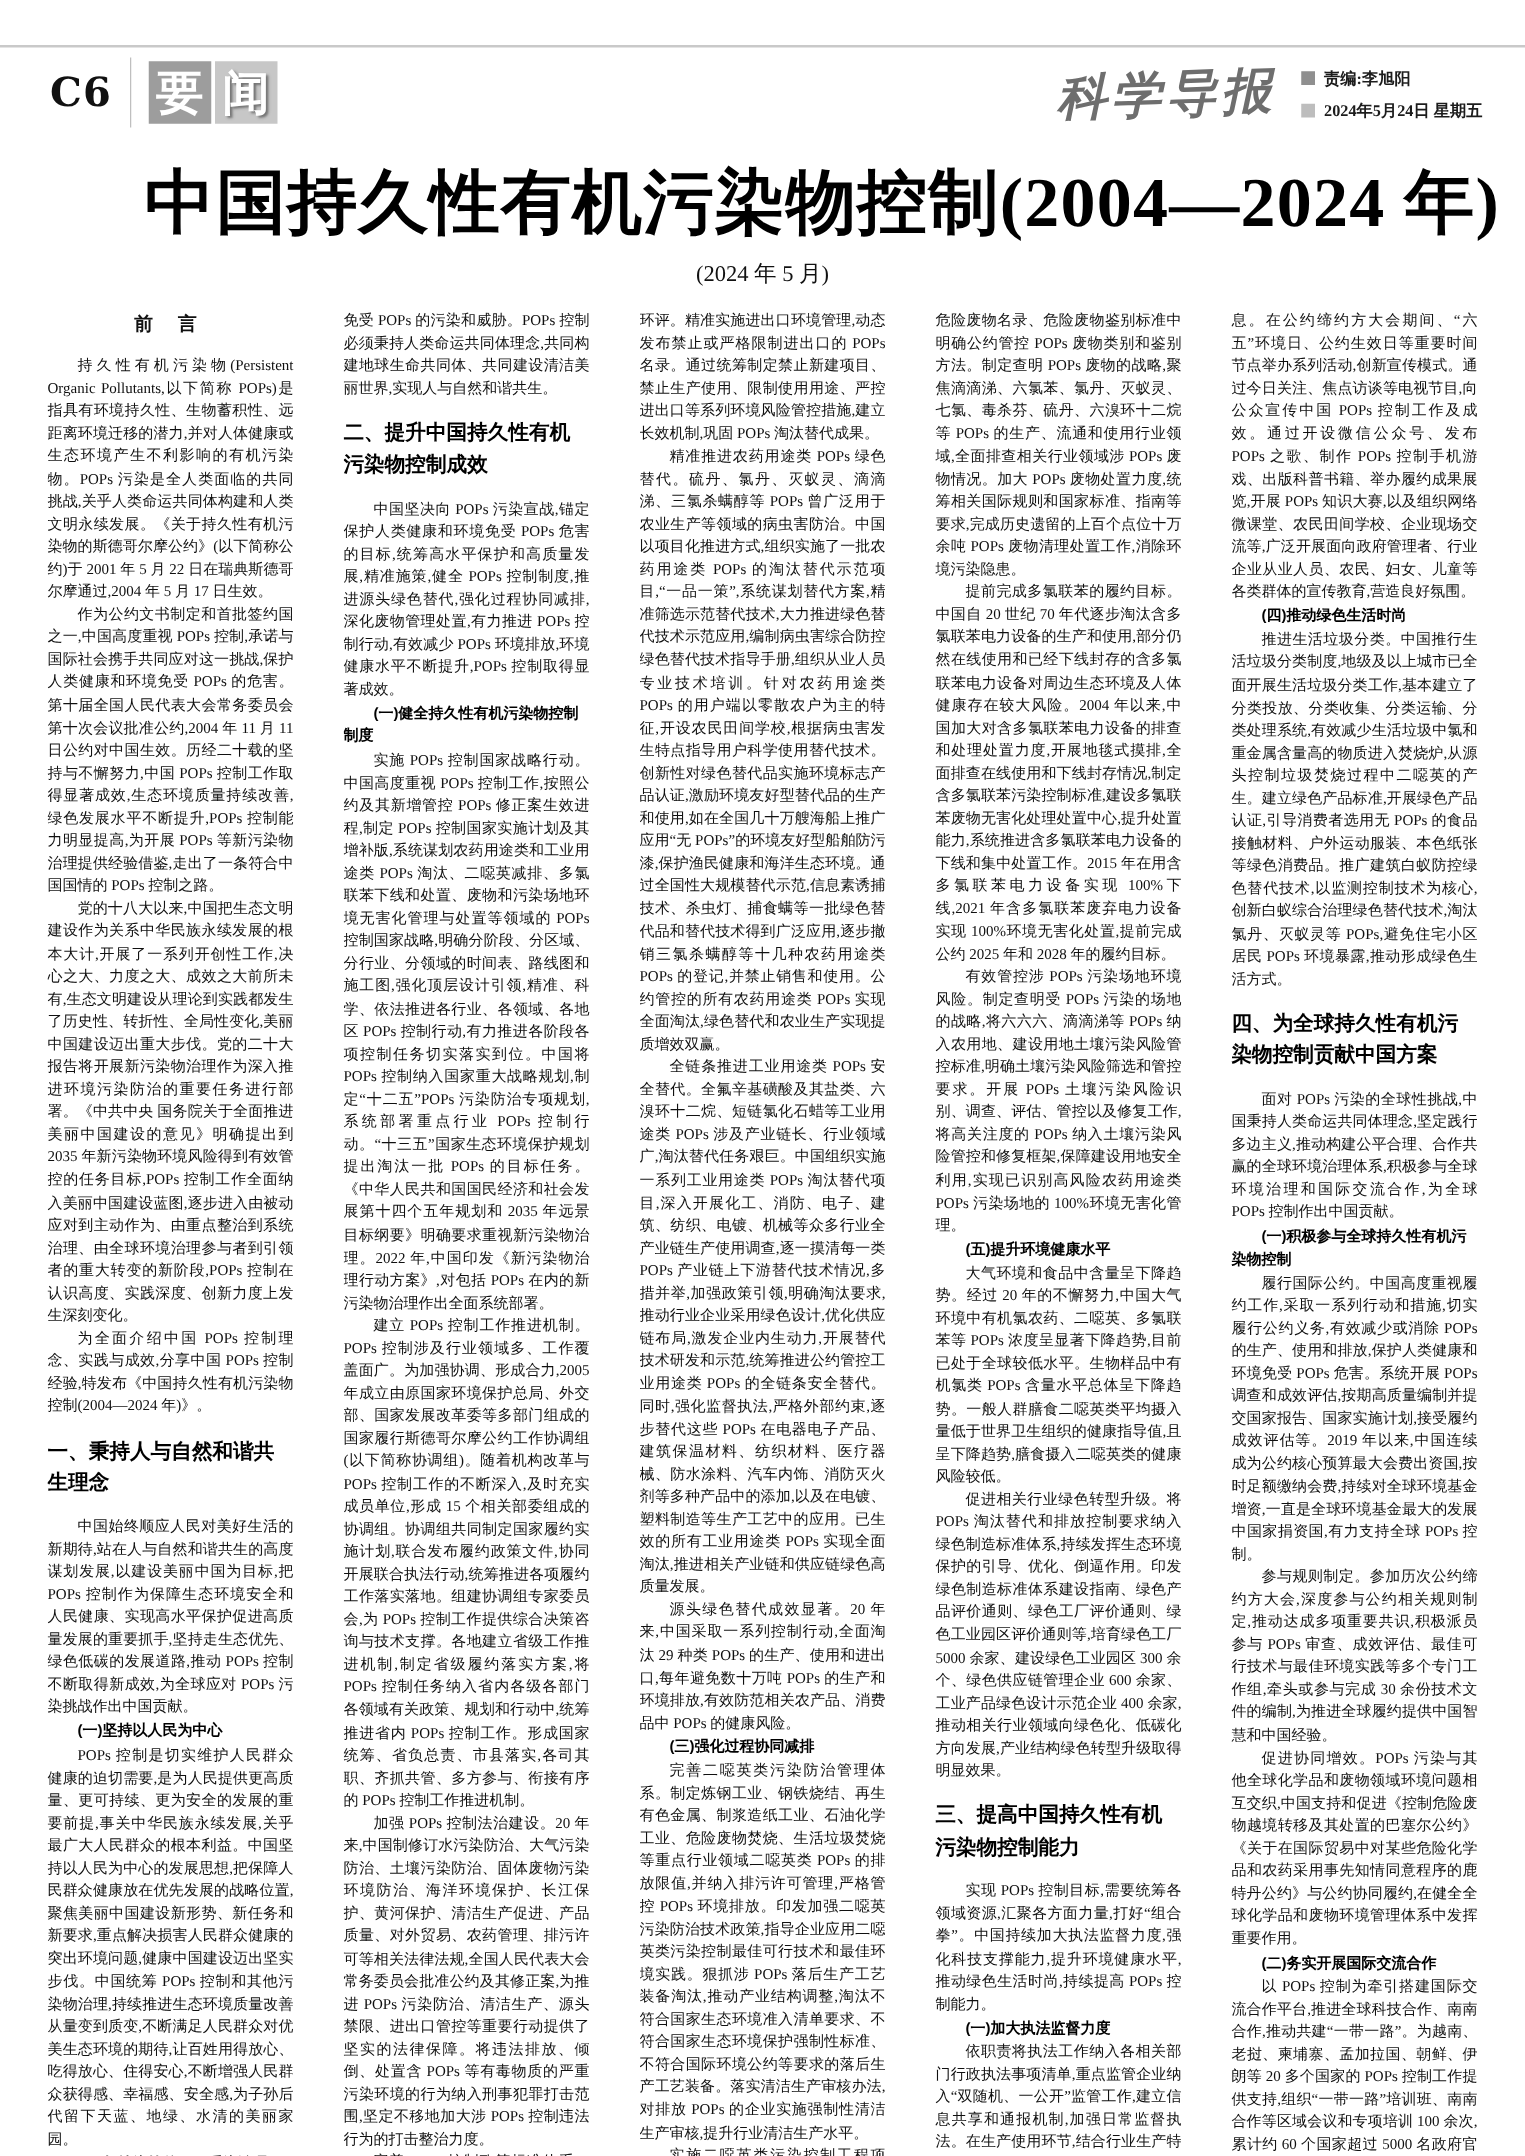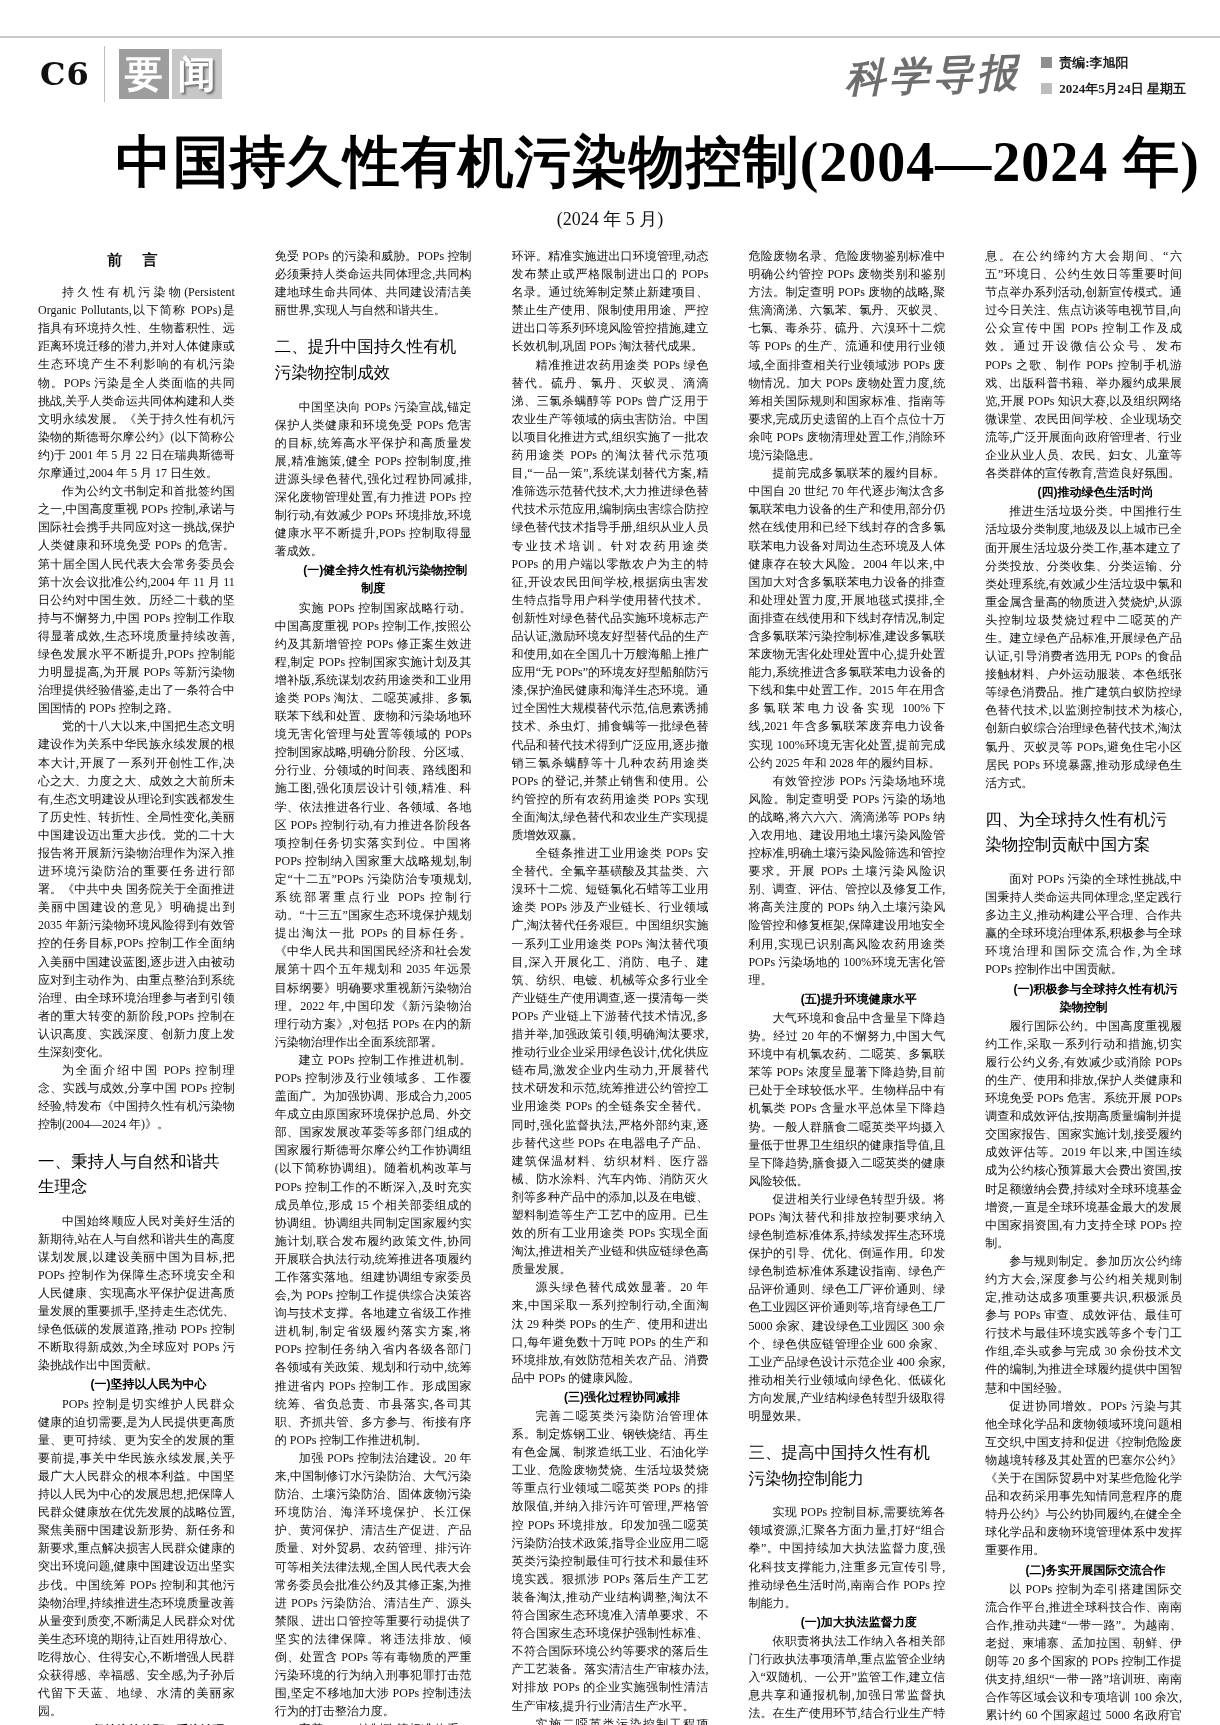--- a/index.html
+++ b/index.html
@@ -28,23 +28,23 @@
             margin:22px 20px 4px;font-family:"Liberation Serif",serif;color:#000;}
   .subtitle{text-align:center;font-size:18px;margin:6px 0 16px;color:#111;}
   
   .columns{display:flex;gap:40px;padding:0 38px;height:1486px;overflow:hidden;}
   .col{flex:1 1 0;min-width:0;overflow:hidden;text-align:justify;
        font-size:12px;line-height:18.1px;color:#101010;}
   .paragraph{text-indent:2em;margin:0;}
   .continuation{text-indent:0;}
   .chapter-title{text-align:center;text-indent:0;font-weight:bold;font-size:15px;
                  letter-spacing:8px;margin:4px 0 14px;font-family:"Liberation Sans",sans-serif;}
-  .section-heading{font-weight:normal;font-size:16.5px;line-height:1.55;margin:15px 0 12px;
+  .section-heading{font-weight:bold;font-size:16.5px;line-height:1.55;margin:15px 0 12px;
                    text-indent:0;text-align:left;font-family:"Liberation Sans",sans-serif;color:#000;}
-  .subsection-heading{font-weight:bold;text-indent:2em;text-align:center;margin:1px 0;
+  .subsection-heading{font-weight:bold;text-indent:2em;text-align:left;margin:1px 0;
                       font-family:"Liberation Sans",sans-serif;color:#000;}
 </style>
 </head>
 <body>
 
 <div class="page">
   <div class="top-rule"></div>
 
   <header class="hdr">
     <div class="hdr-left">
@@ -100,21 +100,21 @@
         <div class="paragraph">实施二噁英类污染控制工程项目。在钢铁冶炼、再生有色金属冶炼、医疗废物处置、生活垃圾处置、制浆造纸等重点行业领域开展一系列二噁英类减排工程项目,遵循全过程控制的原则,加强治理设施的研发应用。推动相关行业领域选用避免产生二噁英类的替代技术;实施原料分选等预处理技术,应用先进完善可靠的自动控制系统,保持系统连续稳定运行,采用催化氧化技术、优化除尘工艺等污染控制技术,实现稳定达标,减少二噁英类的排放。</div>
       </section>
     <section class="col">
         <div class="paragraph continuation">危险废物名录、危险废物鉴别标准中明确公约管控 POPs 废物类别和鉴别方法。制定查明 POPs 废物的战略,聚焦滴滴涕、六氯苯、氯丹、灭蚁灵、七氯、毒杀芬、硫丹、六溴环十二烷等 POPs 的生产、流通和使用行业领域,全面排查相关行业领域涉 POPs 废物情况。加大 POPs 废物处置力度,统筹相关国际规则和国家标准、指南等要求,完成历史遗留的上百个点位十万余吨 POPs 废物清理处置工作,消除环境污染隐患。</div>
         <div class="paragraph">提前完成多氯联苯的履约目标。中国自 20 世纪 70 年代逐步淘汰含多氯联苯电力设备的生产和使用,部分仍然在线使用和已经下线封存的含多氯联苯电力设备对周边生态环境及人体健康存在较大风险。2004 年以来,中国加大对含多氯联苯电力设备的排查和处理处置力度,开展地毯式摸排,全面排查在线使用和下线封存情况,制定含多氯联苯污染控制标准,建设多氯联苯废物无害化处理处置中心,提升处置能力,系统推进含多氯联苯电力设备的下线和集中处置工作。2015 年在用含多氯联苯电力设备实现 100%下线,2021 年含多氯联苯废弃电力设备实现 100%环境无害化处置,提前完成公约 2025 年和 2028 年的履约目标。</div>
         <div class="paragraph">有效管控涉 POPs 污染场地环境风险。制定查明受 POPs 污染的场地的战略,将六六六、滴滴涕等 POPs 纳入农用地、建设用地土壤污染风险管控标准,明确土壤污染风险筛选和管控要求。开展 POPs 土壤污染风险识别、调查、评估、管控以及修复工作,将高关注度的 POPs 纳入土壤污染风险管控和修复框架,保障建设用地安全利用,实现已识别高风险农药用途类 POPs 污染场地的 100%环境无害化管理。</div>
         <div class="subsection-heading">(五)提升环境健康水平</div>
         <div class="paragraph">大气环境和食品中含量呈下降趋势。经过 20 年的不懈努力,中国大气环境中有机氯农药、二噁英、多氯联苯等 POPs 浓度呈显著下降趋势,目前已处于全球较低水平。生物样品中有机氯类 POPs 含量水平总体呈下降趋势。一般人群膳食二噁英类平均摄入量低于世界卫生组织的健康指导值,且呈下降趋势,膳食摄入二噁英类的健康风险较低。</div>
         <div class="paragraph">促进相关行业绿色转型升级。将 POPs 淘汰替代和排放控制要求纳入绿色制造标准体系,持续发挥生态环境保护的引导、优化、倒逼作用。印发绿色制造标准体系建设指南、绿色产品评价通则、绿色工厂评价通则、绿色工业园区评价通则等,培育绿色工厂 5000 余家、建设绿色工业园区 300 余个、绿色供应链管理企业 600 余家、工业产品绿色设计示范企业 400 余家,推动相关行业领域向绿色化、低碳化方向发展,产业结构绿色转型升级取得明显效果。</div>
         <div class="section-heading">三、提高中国持久性有机污染物控制能力</div>
-        <div class="paragraph">实现 POPs 控制目标,需要统筹各领域资源,汇聚各方面力量,打好“组合拳”。中国持续加大执法监督力度,强化科技支撑能力,注重多元宣传引导,推动绿色生活时尚,南南合作 POPs 控制能力。</div>
+        <div class="paragraph">实现 POPs 控制目标,需要统筹各领域资源,汇聚各方面力量,打好“组合拳”。中国持续加大执法监督力度,强化科技支撑能力,提升环境健康水平,推动绿色生活时尚,持续提高 POPs 控制能力。</div>
         <div class="subsection-heading">(一)加大执法监督力度</div>
         <div class="paragraph">依职责将执法工作纳入各相关部门行政执法事项清单,重点监管企业纳入“双随机、一公开”监管工作,建立信息共享和通报机制,加强日常监督执法。在生产使用环节,结合行业生产特点,编制企业现场检查执法手册,系统开展现场检查工作。在进出口环节,细化 POPs 进出口货物归类,切实加强禁限类 POPs 口岸监管,加强情报搜集,及时开展非法态势评估,保持打击 POPs 走私高压态势。在环境排放环节,加强废物焚烧、再生有色金属冶炼等二噁英排放行业监督管理执法工作,督促行业企业合规排放。创新执法方式,在生活垃圾焚烧行业实施“装、树、联”,推动监测信息公开,加强监测数据联动。</div>
       </section>
     <section class="col">
         <div class="paragraph continuation">息。在公约缔约方大会期间、“六五”环境日、公约生效日等重要时间节点举办系列活动,创新宣传模式。通过今日关注、焦点访谈等电视节目,向公众宣传中国 POPs 控制工作及成效。通过开设微信公众号、发布 POPs 之歌、制作 POPs 控制手机游戏、出版科普书籍、举办履约成果展览,开展 POPs 知识大赛,以及组织网络微课堂、农民田间学校、企业现场交流等,广泛开展面向政府管理者、行业企业从业人员、农民、妇女、儿童等各类群体的宣传教育,营造良好氛围。</div>
         <div class="subsection-heading">(四)推动绿色生活时尚</div>
         <div class="paragraph">推进生活垃圾分类。中国推行生活垃圾分类制度,地级及以上城市已全面开展生活垃圾分类工作,基本建立了分类投放、分类收集、分类运输、分类处理系统,有效减少生活垃圾中氯和重金属含量高的物质进入焚烧炉,从源头控制垃圾焚烧过程中二噁英的产生。建立绿色产品标准,开展绿色产品认证,引导消费者选用无 POPs 的食品接触材料、户外运动服装、本色纸张等绿色消费品。推广建筑白蚁防控绿色替代技术,以监测控制技术为核心,创新白蚁综合治理绿色替代技术,淘汰氯丹、灭蚁灵等 POPs,避免住宅小区居民 POPs 环境暴露,推动形成绿色生活方式。</div>
         <div class="section-heading">四、为全球持久性有机污染物控制贡献中国方案</div>
         <div class="paragraph">面对 POPs 污染的全球性挑战,中国秉持人类命运共同体理念,坚定践行多边主义,推动构建公平合理、合作共赢的全球环境治理体系,积极参与全球环境治理和国际交流合作,为全球 POPs 控制作出中国贡献。</div>
         <div class="subsection-heading">(一)积极参与全球持久性有机污染物控制</div>

